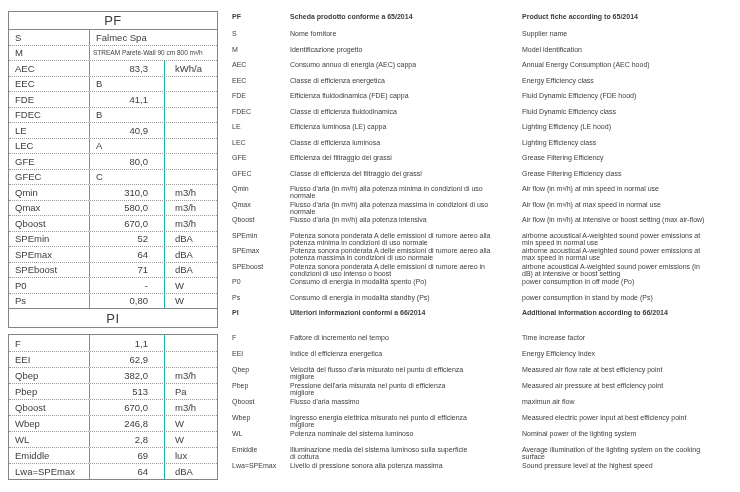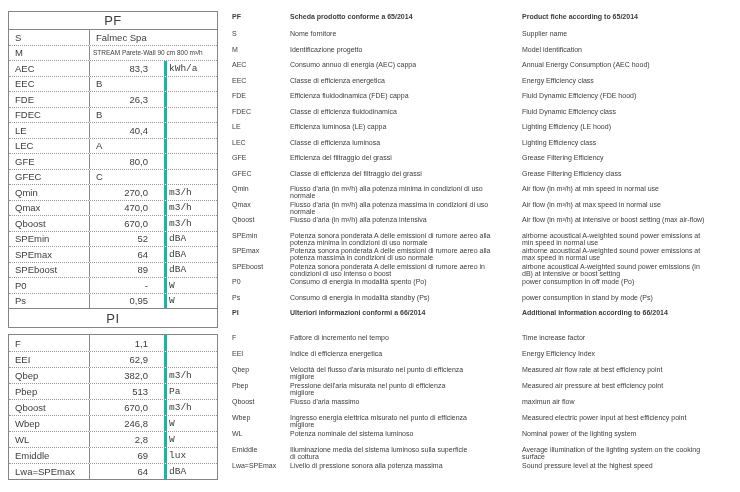--- a/index.html
+++ b/index.html
@@ -22,21 +22,21 @@
   .t-header.h1 + .t-row{border-top:1px solid #848484;}
   .ptable.second .t-row{height:16px;}
   .ptable.second .t-row:first-child{border-top:none;}
 
   .c-code{width:80px;display:flex;align-items:center;padding-left:6px;}
   .c-val{width:75px;border-left:1px solid #8a8a8a;display:flex;align-items:center;}
   .c-val.num{justify-content:flex-end;padding-right:16px;}
   .c-val.txt{padding-left:6px;}
   .c-val.merged{width:128px;}
   .c-val.small{font-size:6.5px;padding-left:3px;}
-  .c-unit{width:53px;border-left:3px solid #14b8a6;display:flex;align-items:center;padding-left:2px;font-family:Liberation Mono, monospace;}
+  .c-unit{width:53px;border-left:1px solid #14b8a6;display:flex;align-items:center;padding-left:10px;}
 
   
   .legend{position:absolute;left:232px;top:11px;width:508px;font-size:7px;line-height:7px;}
   .l-row{display:flex;height:15.5px;}
   .l-row.kh1{height:17px;}
   .l-row.kh2{height:19px;margin-bottom:6px;}
   .l-row.kr2{height:16px;}
   .l-row.kh1 > div,.l-row.kh2 > div{font-weight:bold;}
   .l-row > div{padding-top:2px;}
   .l-code{width:58px;}
@@ -62,86 +62,86 @@
         <div class="c-val num">83,3</div>
         <div class="c-unit">kWh/a</div>
       </div>
       <div class="t-row">
         <div class="c-code">EEC</div>
         <div class="c-val txt">B</div>
         <div class="c-unit"></div>
       </div>
       <div class="t-row">
         <div class="c-code">FDE</div>
-        <div class="c-val num">26,3</div>
+        <div class="c-val num">41,1</div>
         <div class="c-unit"></div>
       </div>
       <div class="t-row">
         <div class="c-code">FDEC</div>
         <div class="c-val txt">B</div>
         <div class="c-unit"></div>
       </div>
       <div class="t-row">
         <div class="c-code">LE</div>
-        <div class="c-val num">40,4</div>
+        <div class="c-val num">40,9</div>
         <div class="c-unit"></div>
       </div>
       <div class="t-row">
         <div class="c-code">LEC</div>
         <div class="c-val txt">A</div>
         <div class="c-unit"></div>
       </div>
       <div class="t-row">
         <div class="c-code">GFE</div>
         <div class="c-val num">80,0</div>
         <div class="c-unit"></div>
       </div>
       <div class="t-row">
         <div class="c-code">GFEC</div>
         <div class="c-val txt">C</div>
         <div class="c-unit"></div>
       </div>
       <div class="t-row">
         <div class="c-code">Qmin</div>
-        <div class="c-val num">270,0</div>
+        <div class="c-val num">310,0</div>
         <div class="c-unit">m3/h</div>
       </div>
       <div class="t-row">
         <div class="c-code">Qmax</div>
-        <div class="c-val num">470,0</div>
+        <div class="c-val num">580,0</div>
         <div class="c-unit">m3/h</div>
       </div>
       <div class="t-row">
         <div class="c-code">Qboost</div>
         <div class="c-val num">670,0</div>
         <div class="c-unit">m3/h</div>
       </div>
       <div class="t-row">
         <div class="c-code">SPEmin</div>
         <div class="c-val num">52</div>
         <div class="c-unit">dBA</div>
       </div>
       <div class="t-row">
         <div class="c-code">SPEmax</div>
         <div class="c-val num">64</div>
         <div class="c-unit">dBA</div>
       </div>
       <div class="t-row">
         <div class="c-code">SPEboost</div>
-        <div class="c-val num">89</div>
+        <div class="c-val num">71</div>
         <div class="c-unit">dBA</div>
       </div>
       <div class="t-row">
         <div class="c-code">P0</div>
         <div class="c-val num">-</div>
         <div class="c-unit">W</div>
       </div>
       <div class="t-row">
         <div class="c-code">Ps</div>
-        <div class="c-val num">0,95</div>
+        <div class="c-val num">0,80</div>
         <div class="c-unit">W</div>
       </div>
       <div class="t-header h2">PI</div>
     </div>
   <div class="tgap"></div>
   <div class="ptable second">
       <div class="t-row">
         <div class="c-code">F</div>
         <div class="c-val num">1,1</div>
         <div class="c-unit"></div>

